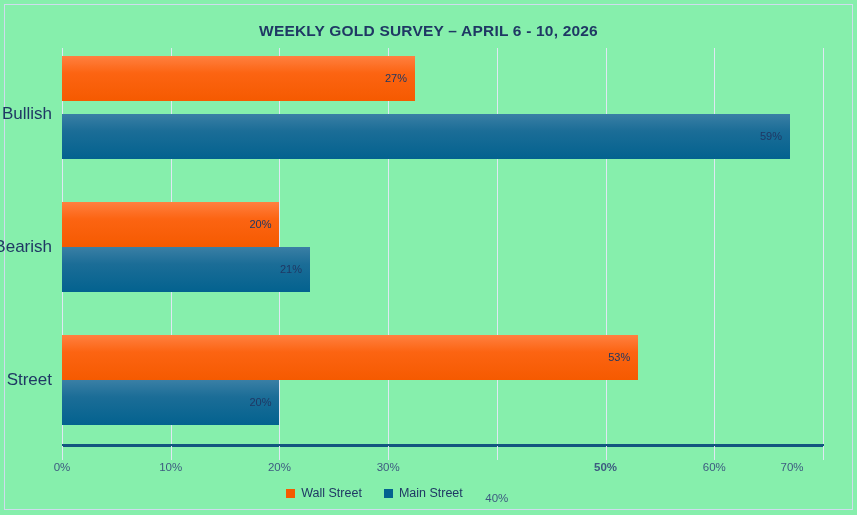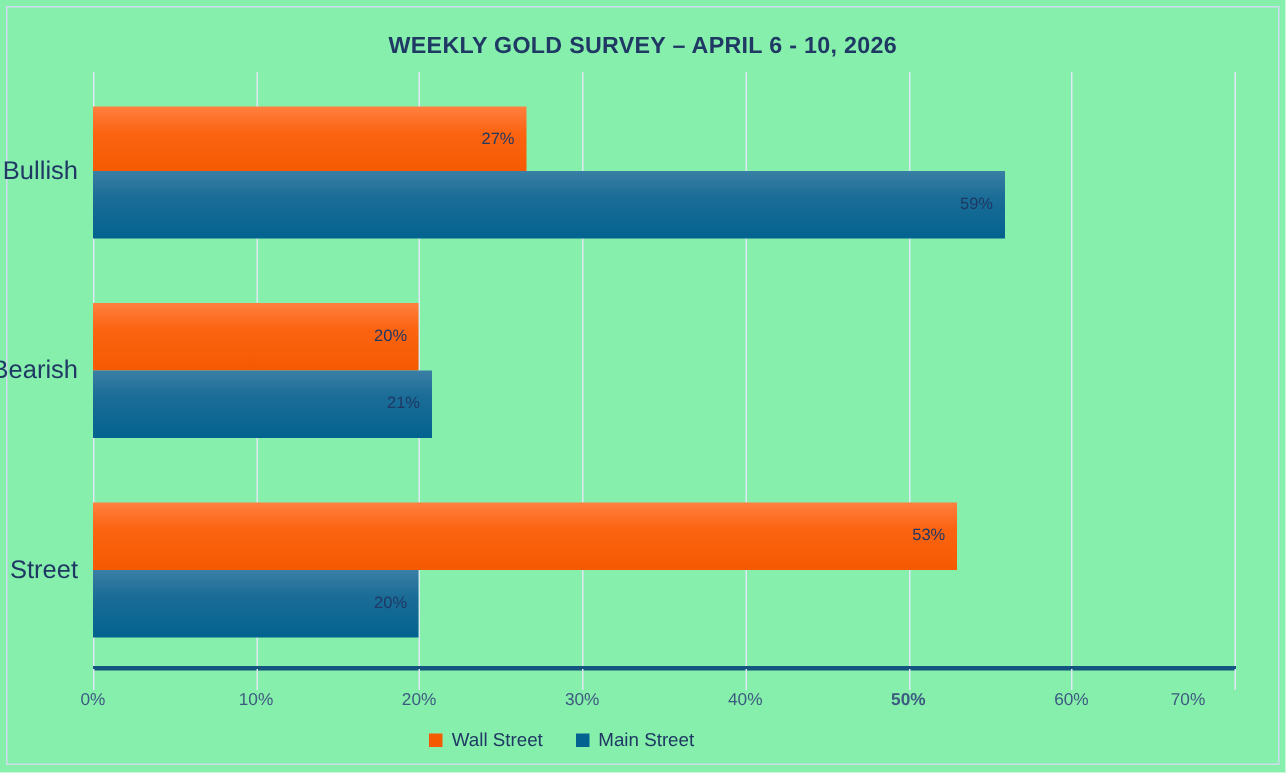--- a/index.html
+++ b/index.html
@@ -159,30 +159,30 @@
 
   <div id="plot-area">
       <div class="gridline" style="left: 0px;"></div>
       <div class="gridline" style="left: 108.714px;"></div>
       <div class="gridline" style="left: 217.429px;"></div>
       <div class="gridline" style="left: 326.143px;"></div>
       <div class="gridline" style="left: 434.857px;"></div>
       <div class="gridline" style="left: 543.571px;"></div>
       <div class="gridline" style="left: 652.286px;"></div>
       <div class="gridline" style="left: 761px;"></div>
-      <div class="bar wall" style="top: 23px; width: 289px;">
+      <div class="bar wall" style="top: 8px; width: 353px;">
         <span class="bar-label">27%</span>
       </div>
-      <div class="bar main" style="top: 66.3333px; width: 608px;">
+      <div class="bar main" style="top: 66.3333px; width: 728px;">
         <span class="bar-label">59%</span>
       </div>
       <div class="bar wall" style="top: 154px; width: 217.429px;">
         <span class="bar-label">20%</span>
       </div>
-      <div class="bar main" style="top: 199px; width: 226px;">
+      <div class="bar main" style="top: 199px; width: 248px;">
         <span class="bar-label">21%</span>
       </div>
       <div class="bar wall" style="top: 286.667px; width: 576.186px;">
         <span class="bar-label">53%</span>
       </div>
       <div class="bar main" style="top: 331.667px; width: 217.429px;">
         <span class="bar-label">20%</span>
       </div>
     </div>
 
@@ -207,20 +207,20 @@
 
 <div class="gridline-stub" style="left: 62px;"></div>
     <div class="tick-label" style="left: 62px;">0%</div>
     <div class="gridline-stub" style="left: 170.714px;"></div>
     <div class="tick-label" style="left: 170.714px;">10%</div>
     <div class="gridline-stub" style="left: 279.429px;"></div>
     <div class="tick-label" style="left: 279.429px;">20%</div>
     <div class="gridline-stub" style="left: 388.143px;"></div>
     <div class="tick-label" style="left: 388.143px;">30%</div>
     <div class="gridline-stub" style="left: 496.857px;"></div>
-    <div class="tick-label" style="left: 496.857px;">40%</div>
+    <div class="tick-label" style="left: 496.857px; margin-top: 31px;">40%</div>
     <div class="gridline-stub" style="left: 605.571px;"></div>
     <div class="tick-label" style="left: 605.571px; font-weight: bold;">50%</div>
     <div class="gridline-stub" style="left: 714.286px;"></div>
     <div class="tick-label" style="left: 714.286px;">60%</div>
     <div class="gridline-stub" style="left: 823px;"></div>
     <div class="tick-label" style="left: 792px;">70%</div>
   </div>
 
 </body></html>

